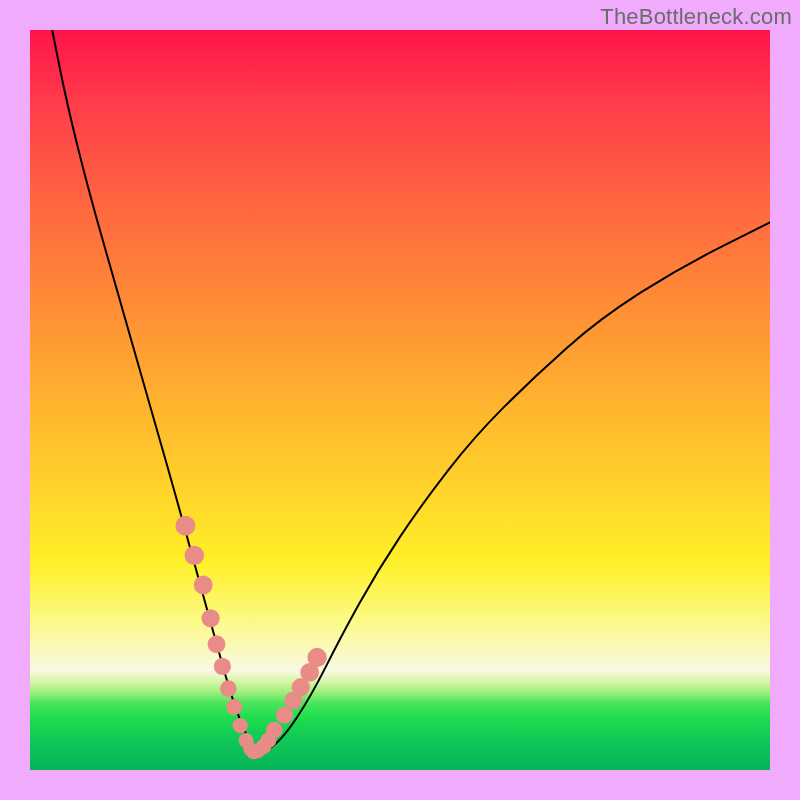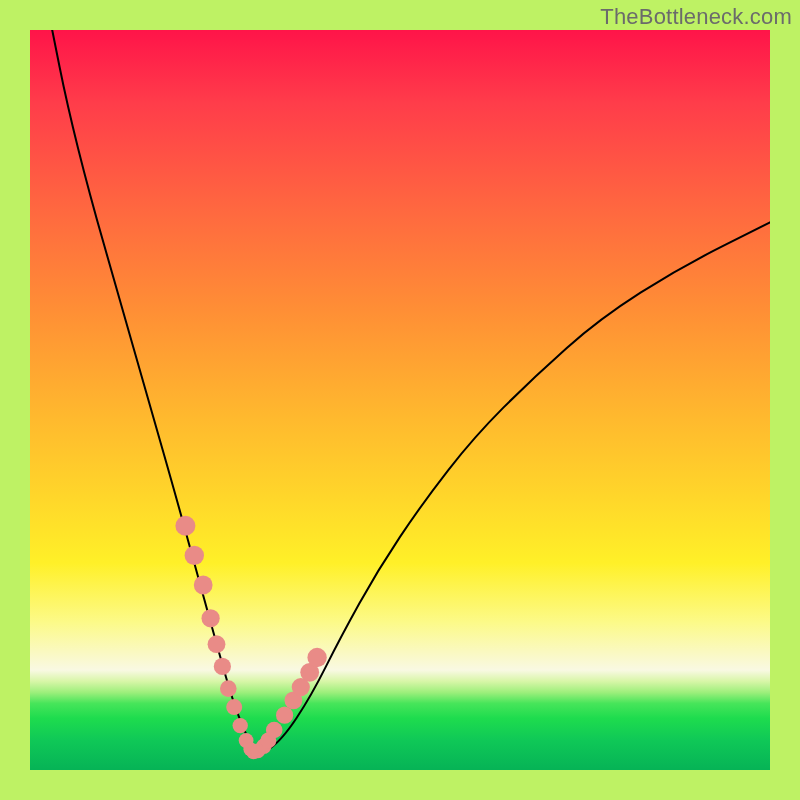--- a/index.html
+++ b/index.html
@@ -10,21 +10,21 @@
     overflow: hidden;
     background: #000;
     font-family: Arial, Helvetica, sans-serif;
   }
   .frame {
     position: absolute;
     top: 0;
     left: 0;
     width: 800px;
     height: 800px;
-    background: #bef264;
+    background: #f0abfc;
   }
   .plot {
     position: absolute;
     top: 30px;
     left: 30px;
     width: 740px;
     height: 740px;
     overflow: hidden;
   }
   

